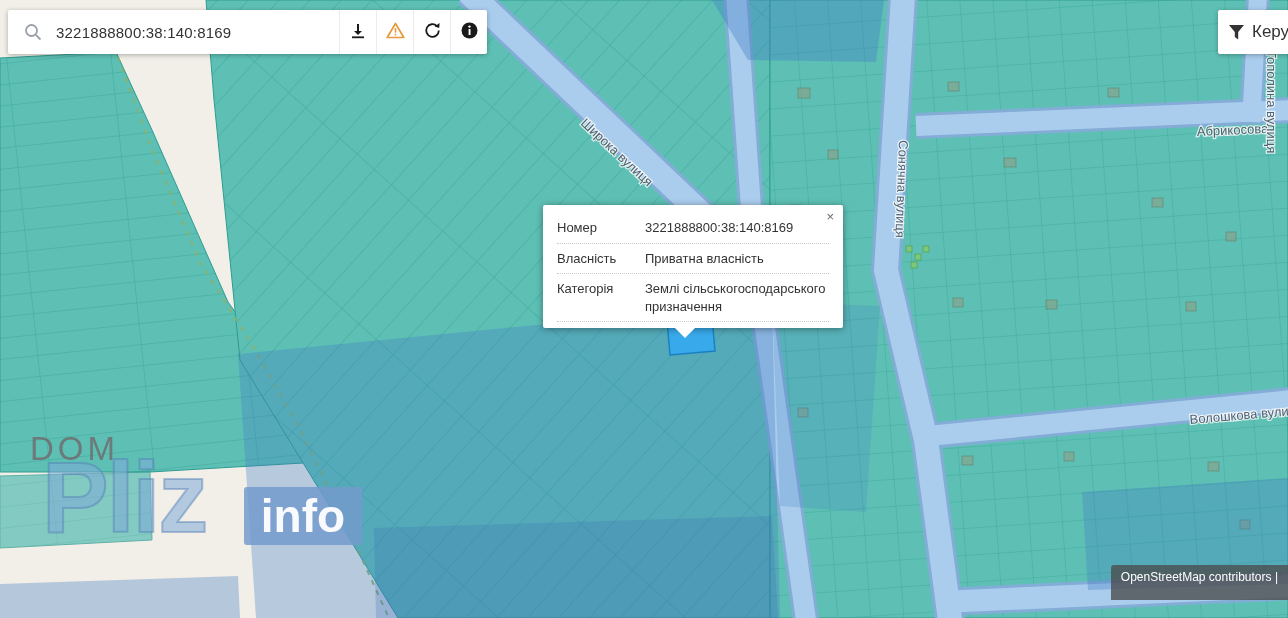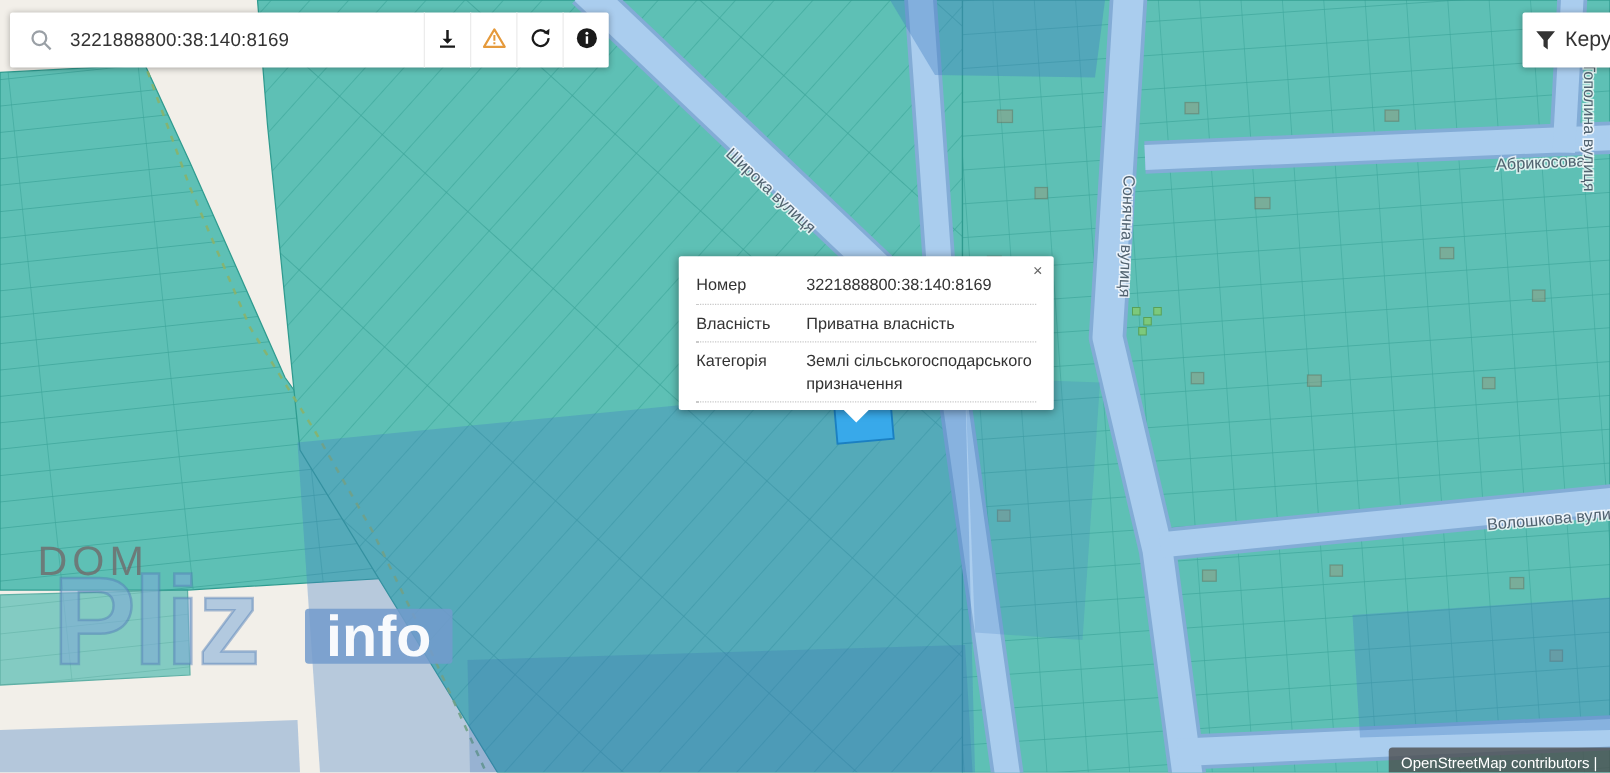--- a/index.html
+++ b/index.html
@@ -59,30 +59,30 @@
   .watermark-dom {
     position:absolute; left:30px; top:430px; font-size:33px; font-weight:normal;
     letter-spacing:4px; color:rgba(110,110,110,.85); z-index:2; pointer-events:none;
   }
   .watermark-big {
     position:absolute; left:10px; top:447px; font-size:100px; font-weight:bold; line-height:1;
     color:rgba(125,170,215,.55); -webkit-text-stroke:2px rgba(80,125,180,.45);
     letter-spacing:-2px; z-index:2; pointer-events:none;margin-left:32px;
   }
   .watermark-box {
-    position:absolute; left:244px; top:487px; width:118px; height:44px;
+    position:absolute; left:244px; top:487px; width:118px; height:58px;
     background:rgba(115,155,205,.85); border-radius:3px;
     display:flex; align-items:center; justify-content:center;
     font-size:46px; font-weight:bold; color:rgba(255,255,255,.95); z-index:2; pointer-events:none;
   }
 
   
   .attribution {
-    position:absolute; right:0; bottom:0; background:rgba(75,75,75,.78); color:#fff;
-    font-size:12px; padding:5px 10px 1px; z-index:4; border-top-left-radius:3px;
+    position:absolute; right:0; bottom:18px; background:rgba(75,75,75,.78); color:#fff;
+    font-size:12px; padding:5px 10px 16px; z-index:4; border-top-left-radius:3px;
   }
 </style>
 </head>
 <body>
 
 <svg class="map-svg" width="1288" height="618" viewBox="0 0 1288 618">
   <defs>
     <pattern id="pA" patternUnits="userSpaceOnUse" width="104" height="21" patternTransform="rotate(-6)">
       <rect width="104" height="21" fill="#5ec0b5"></rect>
       <path d="M0 0H104M0 0V21" stroke="#2f9b8f" stroke-width="1" opacity="0.7"></path>

